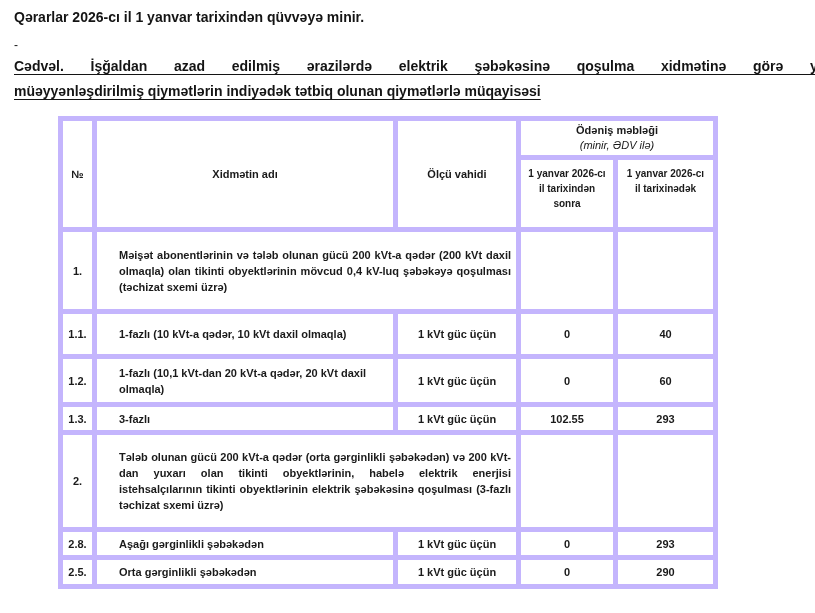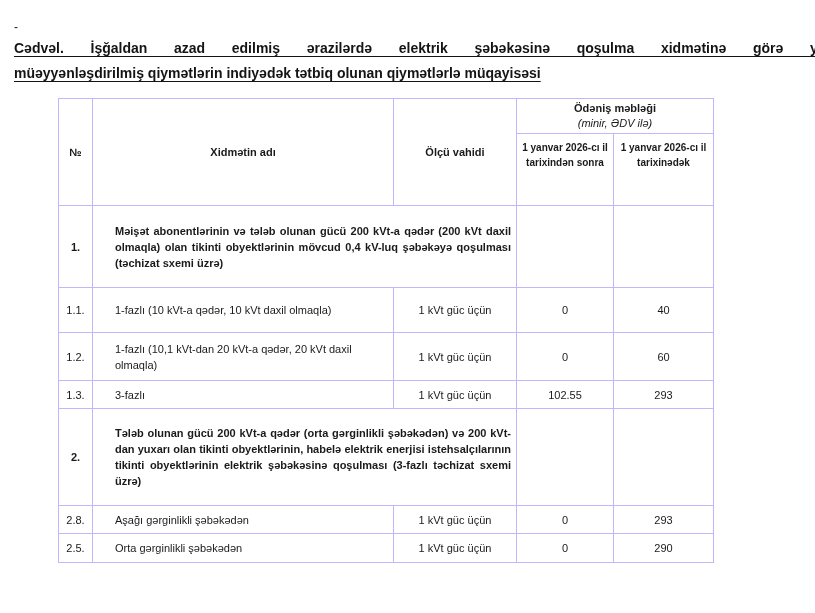--- a/index.html
+++ b/index.html
@@ -53,21 +53,21 @@
   }
   table.price-table {
     margin: 12px 0 0 44px;
     border-collapse: collapse;
     table-layout: fixed;
     width: 655px;
     font-size: 11px;
     color: #1a1a1a;
   }
   .price-table th, .price-table td {
-    border: 1px solid #c4b5fd;
+    border: 5px solid #c4b5fd;
     padding: 2px 5px;
     overflow: hidden;
   }
   .price-table th {
     font-weight: bold;
     text-align: center;
     vertical-align: middle;
     line-height: 15px;
   }
   .price-table th.subhead {
@@ -76,20 +76,21 @@
     font-size: 10px;
   }
   .group-note {
     display: block;
     font-style: italic;
     font-weight: normal;
   }
   .price-table td {
     vertical-align: middle;
     line-height: 16px;
+    font-weight: bold;
   }
   td.cell-num {
     text-align: center;
   }
   td.cell-name {
     text-align: left;
     padding-left: 22px;
     padding-right: 5px;
   }
   tr.category-row td.cell-num {
@@ -101,20 +102,21 @@
   }
   td.cell-unit, td.cell-val {
     text-align: center;
   }
 </style>
 </head>
 <body>
 
 <div class="content">
 
+  <p class="doc-title">Qərarlar 2026-cı il 1 yanvar tarixindən qüvvəyə minir.</p>
 
   <p class="dash-line">-</p>
 
   <div class="table-caption">
     <span class="cap-line1">Cədvəl. İşğaldan azad edilmiş ərazilərdə elektrik şəbəkəsinə qoşulma xidmətinə görə yeni</span>
     <span class="cap-line2">müəyyənləşdirilmiş qiymətlərin indiyədək tətbiq olunan qiymətlərlə müqayisəsi</span>
   </div>
 
   <table class="price-table">
     <colgroup>

